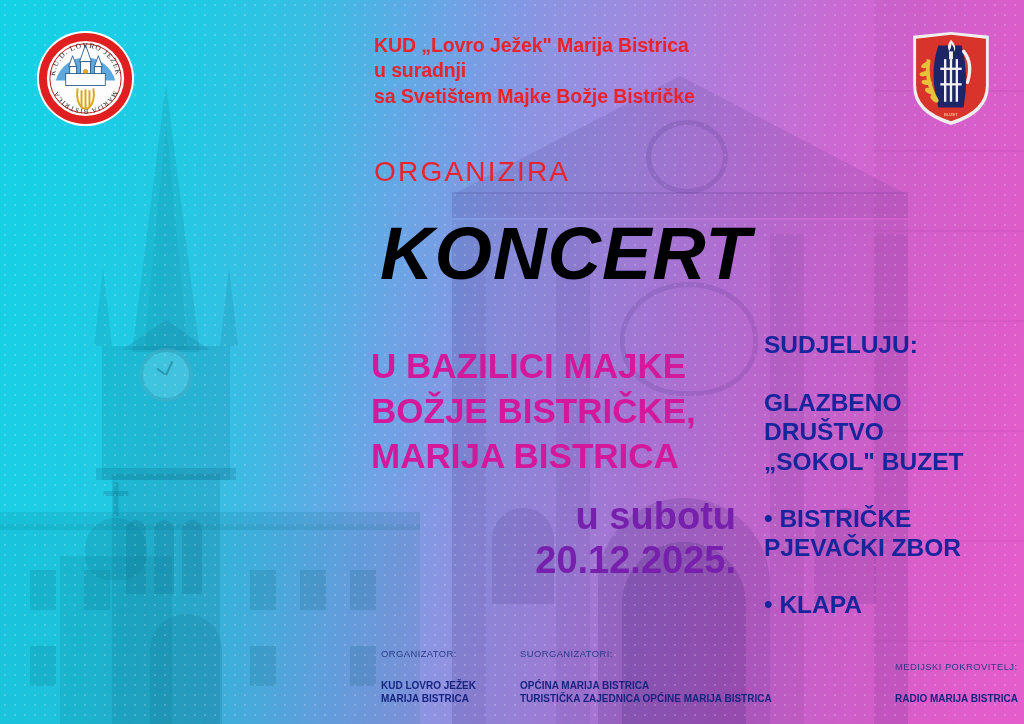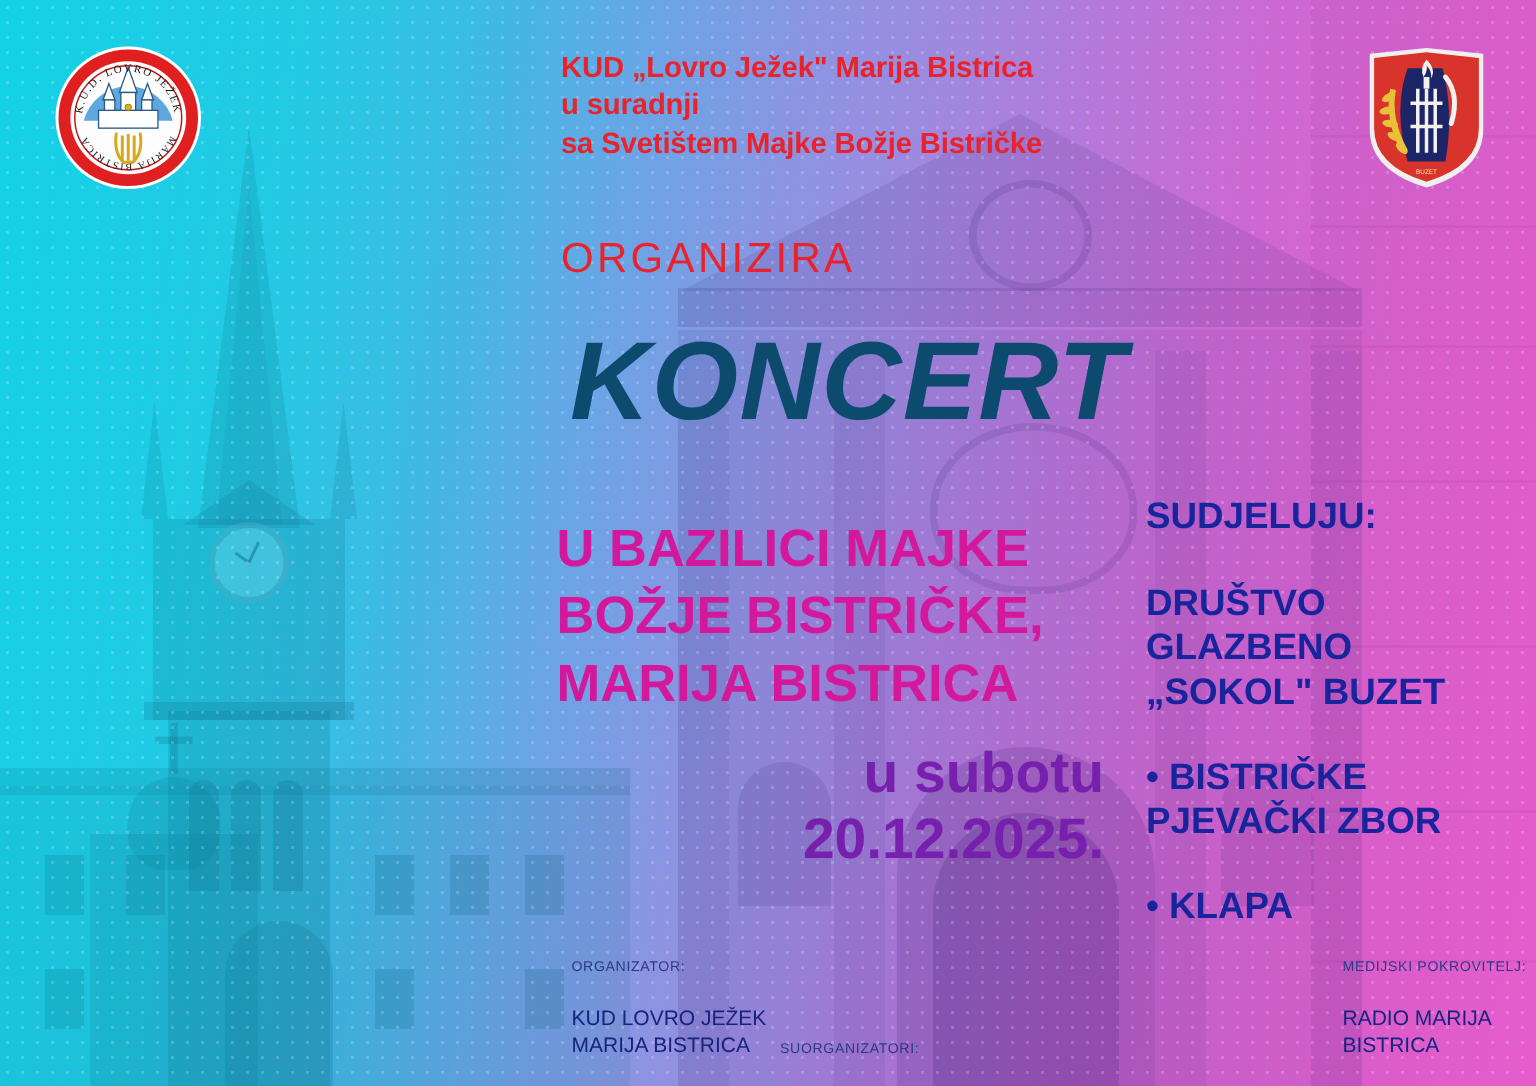--- a/index.html
+++ b/index.html
@@ -209,21 +209,21 @@
     position:absolute;left:374px;top:33px;width:430px;
     color:#e8232b;font-weight:bold;font-size:19.5px;line-height:1.30;
     letter-spacing:-0.1px;
   }
   .organizira{
     position:absolute;left:374px;top:156px;
     color:#e8232b;font-size:28px;letter-spacing:2.2px;font-weight:400;
   }
   .koncert{
     position:absolute;left:380px;top:217px;
-    color:#0c4a6e;font-weight:bold;font-style:italic;font-size:74px;
+    color:#000000;font-weight:bold;font-style:italic;font-size:74px;
     letter-spacing:1px;line-height:1;
   }
   .venue{
     position:absolute;left:371px;top:344px;width:390px;
     color:#d4189b;font-weight:bold;font-size:35px;line-height:1.28;
     letter-spacing:0px;
   }
   .datetime{
     position:absolute;right:288px;top:494px;width:260px;
     color:#7720ad;font-weight:bold;font-size:38px;line-height:1.17;
@@ -241,21 +241,21 @@
 
   
   .footer-col{
     position:absolute;bottom:18px;color:#16247f;
   }
   .footer-col .f-label{
     font-size:9.4px;font-weight:400;letter-spacing:.45px;
     color:#2a3a86;margin-bottom:2px;
   }
   .footer-col .f-val{
-    font-size:14px;font-weight:normal;line-height:1.28;letter-spacing:0px;margin-top:21px;
+    font-size:10px;font-weight:bold;line-height:1.28;letter-spacing:0px;margin-top:21px;
   }
   .fc-org{left:381px;}
   .fc-co{left:520px;}
   .fc-media{left:895px;}
 </style>
 </head>
 <body>
 
 <div id="poster">
 
@@ -419,22 +419,22 @@
   </div>
 
   <div class="datetime">
     <div>u subotu</div>
     <div>20.12.2025.</div>
   </div>
 
   <div class="participants">
     <div class="p-head">SUDJELUJU:</div>
     <div class="p-item">
+      <div>GLAZBENO</div>
       <div>DRUŠTVO</div>
-      <div>GLAZBENO</div>
       <div>„SOKOL" BUZET</div>
     </div>
     <div class="p-item">
       <div>• BISTRIČKE</div>
       <div>PJEVAČKI ZBOR</div>
     </div>
     <div class="p-item">
       <div>• KLAPA</div>
     </div>
   </div>
@@ -442,20 +442,24 @@
   <div class="footer-col fc-org">
     <div class="f-label">ORGANIZATOR:</div>
     <div class="f-val">
       <div>KUD LOVRO JEŽEK</div>
       <div>MARIJA BISTRICA</div>
     </div>
   </div>
 
   <div class="footer-col fc-co">
     <div class="f-label">SUORGANIZATORI:</div>
+    <div class="f-val">
+      <div>OPĆINA MARIJA BISTRICA</div>
+      <div>TURISTIČKA ZAJEDNICA OPĆINE MARIJA BISTRICA</div>
+    </div>
   </div>
 
   <div class="footer-col fc-media">
     <div class="f-label">MEDIJSKI POKROVITELJ:</div>
     <div class="f-val">
       <div>RADIO MARIJA BISTRICA</div>
     </div>
   </div>
 
 </div>

